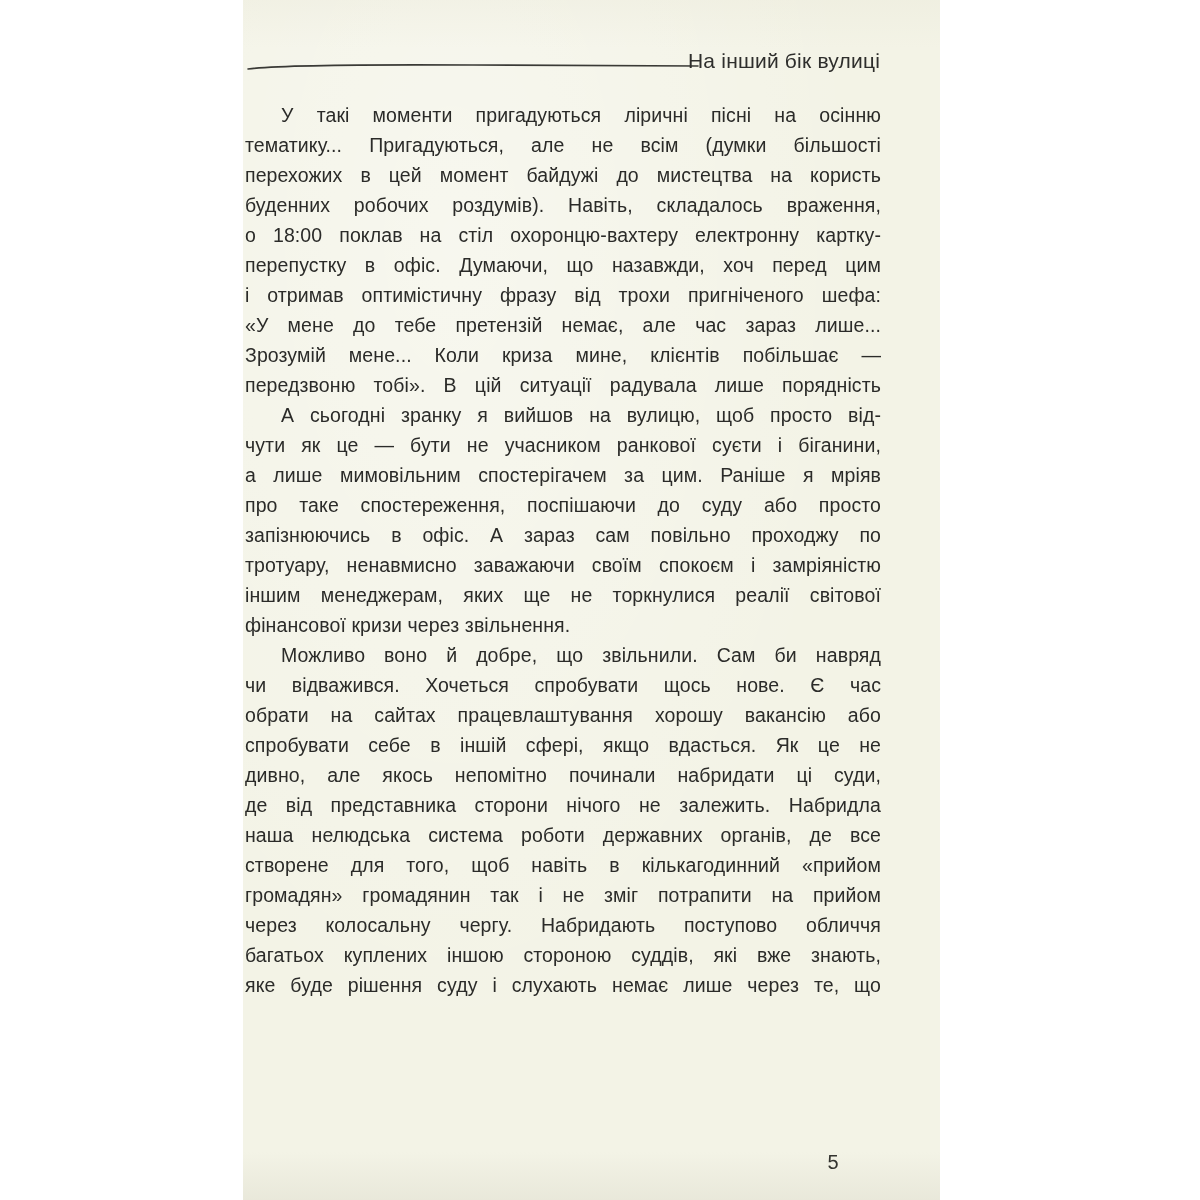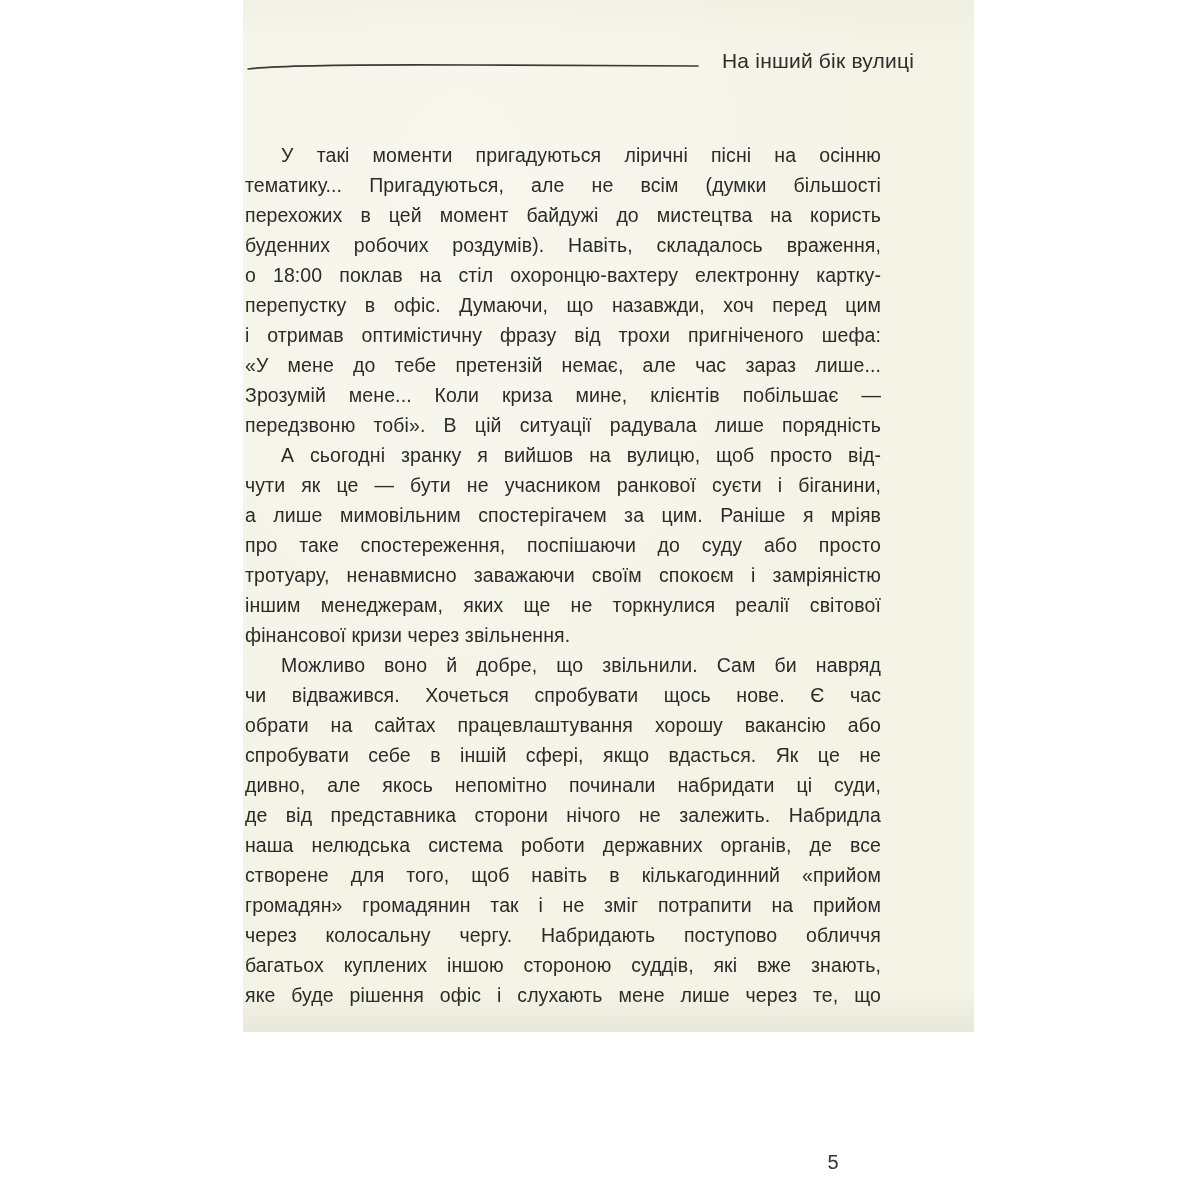--- a/index.html
+++ b/index.html
@@ -12,26 +12,25 @@
     height: 1200px;
     background: #ffffff;
     overflow: hidden;
     font-family: "Liberation Sans", sans-serif;
   }
   .paper {
     position: absolute;
     left: 243px;
     top: 0;
     width: 697px;
-    height: 1032px;
+    height: 1200px;
     background:
       linear-gradient(180deg, rgba(230,228,210,0.25) 0%, rgba(244,244,233,0) 4%, rgba(244,244,233,0) 96%, rgba(214,212,196,0.35) 100%),
       radial-gradient(ellipse at 30% 20%, rgba(255,255,255,0.35), rgba(255,255,255,0) 60%),
       #f3f3e6;
-    padding-left: 34px;
   }
   .running-head {
     position: absolute;
     top: 44px;
     left: 0;
     width: 100%;
     height: 36px;
   }
   .head-rule {
     position: absolute;
@@ -49,21 +48,20 @@
     color: #2e2e2c;
     letter-spacing: 0.2px;
     white-space: nowrap;
   }
   .body-text {
     position: absolute;
     left: 2px;
     top: 100px;
     width: 636px;
     color: #2b2b29;
-    margin-top: 40px;
   }
   .line {
     height: 30px;
     line-height: 30px;
     font-size: 19.5px;
     letter-spacing: 0.1px;
     text-align: justify;
     text-align-last: justify;
     white-space: normal;
   }
@@ -106,33 +104,34 @@
         <div class="line">о 18:00 поклав на стіл охоронцю-вахтеру електронну картку-</div>
         <div class="line">перепустку в офіс. Думаючи, що назавжди, хоч перед цим</div>
         <div class="line">і отримав оптимістичну фразу від трохи пригніченого шефа:</div>
         <div class="line">«У мене до тебе претензій немає, але час зараз лише...</div>
         <div class="line">Зрозумій мене... Коли криза мине, клієнтів побільшає —</div>
         <div class="line">передзвоню тобі». В цій ситуації радувала лише порядність</div>
         <div class="line indent">А сьогодні зранку я вийшов на вулицю, щоб просто від-</div>
         <div class="line">чути як це — бути не учасником ранкової суєти і біганини,</div>
         <div class="line">а лише мимовільним спостерігачем за цим. Раніше я мріяв</div>
         <div class="line">про таке спостереження, поспішаючи до суду або просто</div>
+        <div class="line">запізнюючись в офіс. А зараз сам повільно проходжу по</div>
         <div class="line">тротуару, ненавмисно заважаючи своїм спокоєм і замріяністю</div>
         <div class="line">іншим менеджерам, яких ще не торкнулися реалії світової</div>
         <div class="line end">фінансової кризи через звільнення.</div>
         <div class="line indent">Можливо воно й добре, що звільнили. Сам би навряд</div>
         <div class="line">чи відважився. Хочеться спробувати щось нове. Є час</div>
         <div class="line">обрати на сайтах працевлаштування хорошу вакансію або</div>
         <div class="line">спробувати себе в іншій сфері, якщо вдасться. Як це не</div>
         <div class="line">дивно, але якось непомітно починали набридати ці суди,</div>
         <div class="line">де від представника сторони нічого не залежить. Набридла</div>
         <div class="line">наша нелюдська система роботи державних органів, де все</div>
         <div class="line">створене для того, щоб навіть в кількагодинний «прийом</div>
         <div class="line">громадян» громадянин так і не зміг потрапити на прийом</div>
         <div class="line">через колосальну чергу. Набридають поступово обличчя</div>
         <div class="line">багатьох куплених іншою стороною суддів, які вже знають,</div>
-        <div class="line">яке буде рішення офіс і слухають мене лише через те, що</div>
+        <div class="line">яке буде рішення суду і слухають немає лише через те, що</div>
       </div>
 
     <div class="page-number">5</div>
 
   </div>
 </div>
 
 </body></html>

